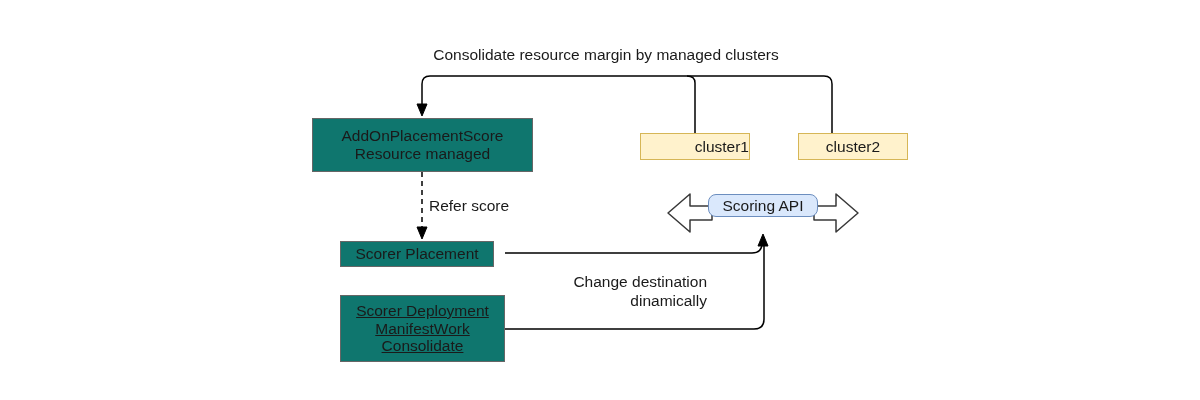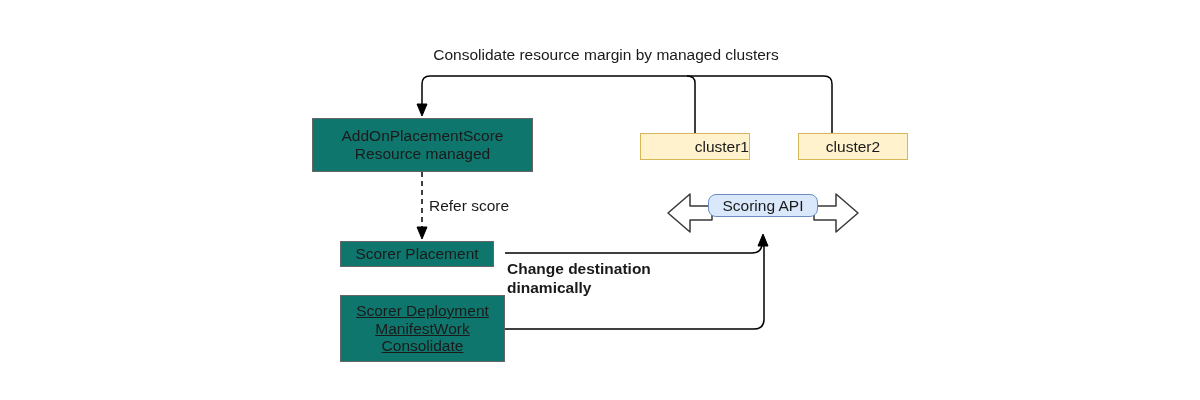--- a/index.html
+++ b/index.html
@@ -66,24 +66,23 @@
     top: 46px;
     width: 1212px;
     text-align: center;
   }
   .refer-score-label {
     left: 429px;
     top: 197px;
   }
   .change-dest-label {
     left: 507px;
-    top: 260px;
+    top: 273px;
     width: 200px;
-    text-align: left;
-    font-weight: bold;
+    text-align: right;
   }
 </style>
 </head>
 <body>
 
 <div class="canvas">
 
   <svg class="edges" viewBox="0 0 1200 400" xmlns="http://www.w3.org/2000/svg">
 
     <path d="M 832,133 L 832,84 Q 832,76 824,76 L 430,76 Q 422,76 422,84 L 422,108" fill="none" stroke="#000000" stroke-width="1.5"></path>

